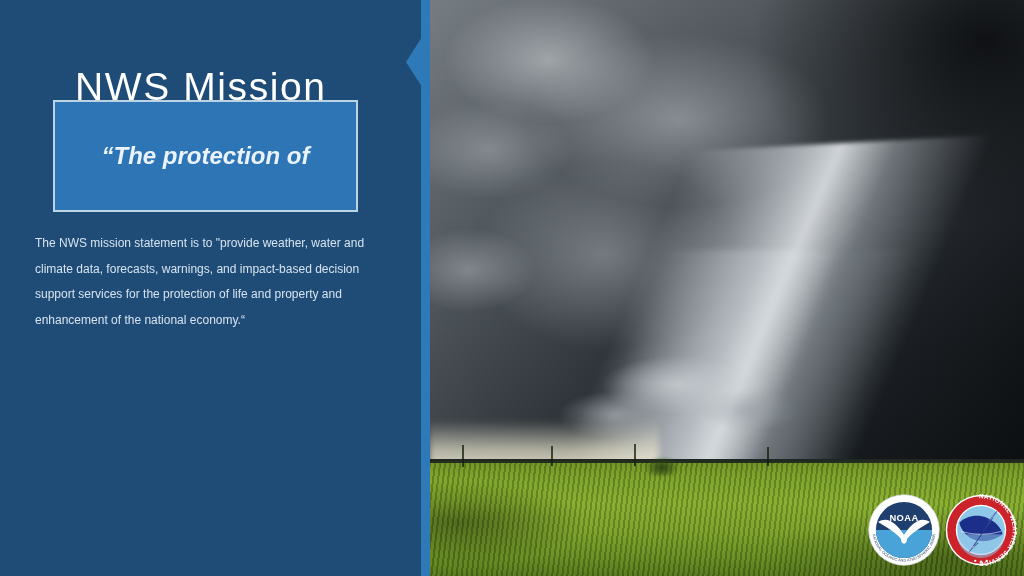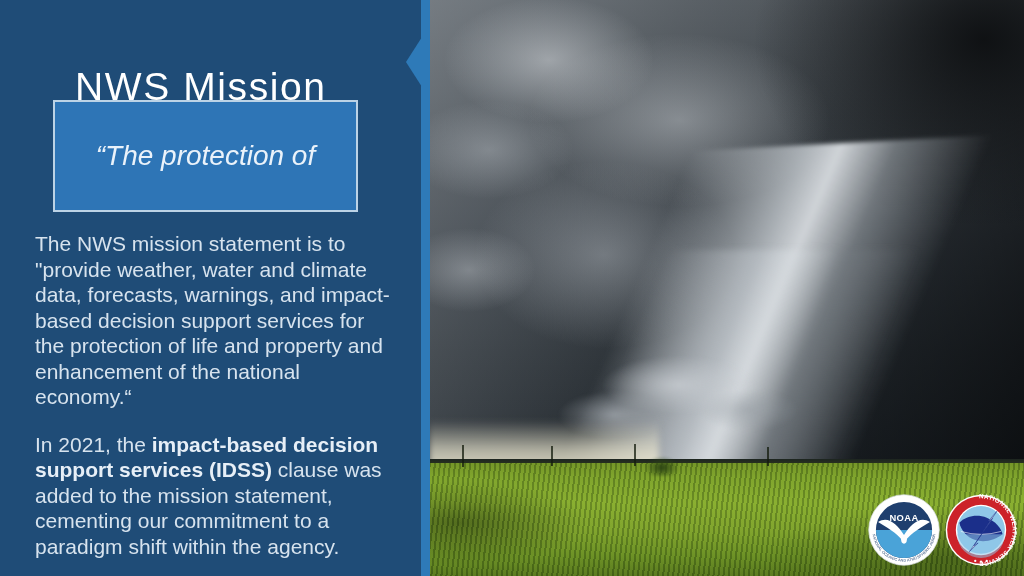--- a/index.html
+++ b/index.html
@@ -107,28 +107,28 @@
 
   
   .quote-box{
     position:absolute;left:53px;top:100px;width:305px;height:112px;
     background:#2e75b6;
     border:2px solid #bcd3e6;
     box-sizing:border-box;
     display:flex;align-items:center;justify-content:center;
   }
   .quote-text{
-    color:#eaf2fa;font-style:italic;font-size:28px;line-height:1.32;
-    text-align:center;font-weight:400;
+    color:#eaf2fa;font-style:italic;font-size:24px;line-height:1.32;
+    text-align:center;font-weight:700;
   }
 
   
   .body-copy{
     position:absolute;left:35px;top:231px;width:360px;
-    color:#d7e3ee;font-size:21px;line-height:25.5px;
+    color:#d7e3ee;font-size:12px;line-height:25.5px;
   }
   .body-copy p{margin:0;}
   .para-gap{height:22px;}
   .body-copy b{font-weight:700;color:#e7eff7;}
 
   
   .logos{position:absolute;left:868px;top:494px;width:150px;height:76px;}
   .logo{position:absolute;top:0;width:72px;height:72px;}
   .logo-noaa{left:0;}
   .logo-nws{left:77px;}
@@ -162,21 +162,20 @@
 
   <div class="quote-box">
     <div class="quote-text">
       <span>“The protection of</span><br>
     </div>
   </div>
 
   <div class="body-copy">
     <p>The NWS mission statement is to "provide weather, water and climate data, forecasts, warnings, and impact-based decision support services for the protection of life and property and enhancement of the national economy.“</p>
     <div class="para-gap"></div>
-    <p><span>In 2021, the </span><b>impact-based decision support services (IDSS)</b><span> clause was added to the mission statement, cementing our commitment to a paradigm shift within the agency.</span></p>
   </div>
 
   <div class="logos">
 
     <svg class="logo logo-noaa" viewBox="0 0 100 100">
       <circle cx="50" cy="50" r="49" fill="#ffffff"></circle>
       <circle cx="50" cy="50" r="49" fill="none" stroke="#d8dde2" stroke-width="1"></circle>
       <circle cx="50" cy="50" r="39" fill="#1f3f6e"></circle>
       <path d="M11 50 a39 39 0 0 0 78 0 z" fill="#4aa3d8"></path>
       <path d="M14 39 C28 30 40 42 50 57 C60 42 72 30 86 39 C74 47 62 52 50 67 C38 52 26 47 14 39 Z" fill="#ffffff"></path>

